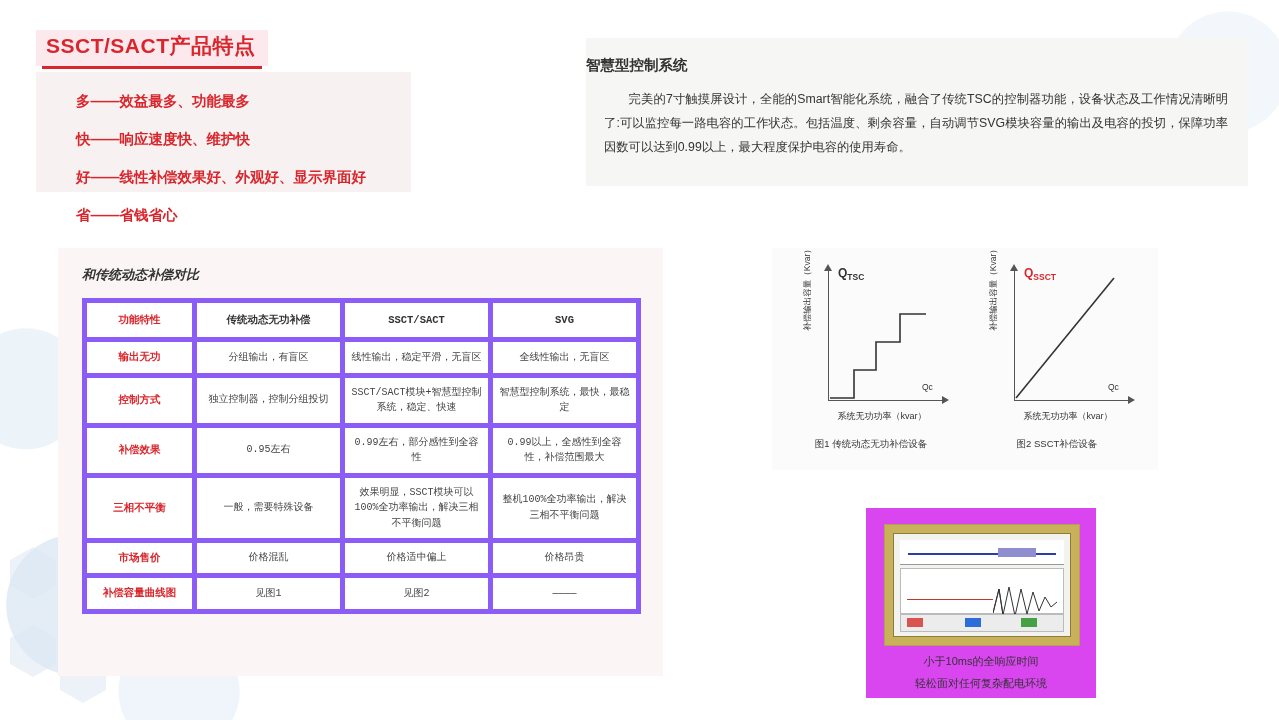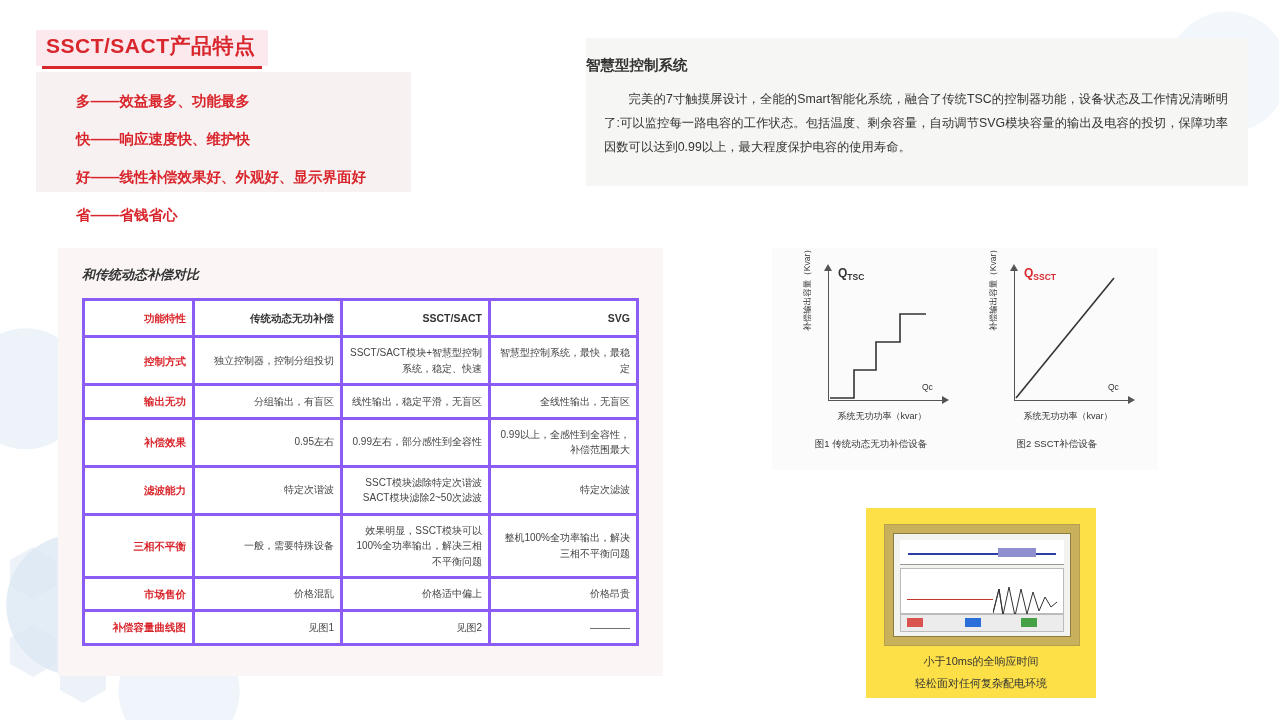--- a/index.html
+++ b/index.html
@@ -78,23 +78,23 @@
   }
   #table-caption{
     position:absolute;left:24px;top:18px;font-size:13px;font-weight:bold;color:#333;font-style:italic;
   }
   #cmp-table{
     position:absolute;left:24px;top:50px;width:554px;
     border-collapse:collapse;background:#fff;
     table-layout:fixed;
   }
   #cmp-table td{
-    border:3px solid #8b5cf6;
-    font-size:10px;color:#444;text-align:right;vertical-align:middle;
-    padding:7px 6px;line-height:1.55;
+    border:5px solid #8b5cf6;
+    font-size:10px;color:#444;text-align:center;vertical-align:middle;
+    padding:7px 6px;line-height:1.55;font-family:Liberation Mono, monospace;
   }
   #cmp-table tr.head td{
     font-weight:bold;color:#333;font-size:10.5px;padding:9px 6px;
   }
   #cmp-table tr.head td:first-child{color:#d9262c;}
   #cmp-table td.rowhead{
     color:#d9262c;font-weight:bold;font-size:10.5px;
   }
   #cmp-table col.c0{width:110px;}
   #cmp-table col.c1{width:148px;}
@@ -120,21 +120,21 @@
   .xlab{position:absolute;left:20px;top:148px;width:160px;text-align:center;font-size:9px;color:#333;}
   .qmark{position:absolute;font-size:12px;font-weight:bold;}
   .qmark .sub{font-size:8.5px;vertical-align:sub;}
   .qx{position:absolute;right:16px;top:120px;font-size:8.5px;color:#333;}
   .figcap{position:absolute;top:176px;left:0;width:178px;text-align:center;font-size:9.5px;color:#333;}
   .stepline{position:absolute;left:46px;top:8px;width:116px;height:130px;}
   .diagline{position:absolute;left:46px;top:8px;width:116px;height:130px;}
 
   
   #scope-panel{
-    position:absolute;left:866px;top:508px;width:230px;height:190px;background:#fde047;
+    position:absolute;left:866px;top:508px;width:230px;height:190px;background:#d946ef;
   }
   #scope-img{
     position:absolute;left:18px;top:16px;width:194px;height:120px;
     background:#c9b05a;border:1px solid #b5a04f;
   }
   .scope-inner{position:absolute;left:8px;top:8px;right:8px;bottom:8px;background:#f2f2ee;border:1px solid #8d7c3c;}
   .scope-strip{position:absolute;left:6px;top:6px;right:6px;height:24px;background:#fff;border-bottom:1px solid #999;}
   .scope-trace{position:absolute;left:8px;top:13px;right:8px;height:2px;background:#2b3ea8;}
   .scope-blk{position:absolute;top:8px;left:98px;width:38px;height:9px;background:#8f8fd0;}
   .scope-main{position:absolute;left:6px;top:34px;right:6px;bottom:22px;background:#fff;border:1px solid #bbb;}
@@ -188,42 +188,36 @@
           <col class="c3">
         </colgroup>
       <tbody id="cmp-body">
           <tr class="head">
             <td>功能特性</td>
             <td>传统动态无功补偿</td>
             <td>SSCT/SACT</td>
             <td>SVG</td>
           </tr>
           <tr>
+            <td class="rowhead">输出无功</td>
+            <td>分组输出，有盲区</td>
+            <td>线性输出，稳定平滑，无盲区</td>
+            <td>全线性输出，无盲区</td>
+          </tr>
+          <tr>
             <td class="rowhead">控制方式</td>
             <td>独立控制器，控制分组投切</td>
             <td>SSCT/SACT模块+智慧型控制系统，稳定、快速</td>
             <td>智慧型控制系统，最快，最稳定</td>
           </tr>
           <tr>
-            <td class="rowhead">输出无功</td>
-            <td>分组输出，有盲区</td>
-            <td>线性输出，稳定平滑，无盲区</td>
-            <td>全线性输出，无盲区</td>
-          </tr>
-          <tr>
             <td class="rowhead">补偿效果</td>
             <td>0.95左右</td>
             <td>0.99左右，部分感性到全容性</td>
             <td>0.99以上，全感性到全容性，补偿范围最大</td>
-          </tr>
-          <tr>
-            <td class="rowhead">滤波能力</td>
-            <td>特定次谐波</td>
-            <td>SSCT模块滤除特定次谐波<br>SACT模块滤除2~50次滤波</td>
-            <td>特定次滤波</td>
           </tr>
           <tr>
             <td class="rowhead">三相不平衡</td>
             <td>一般，需要特殊设备</td>
             <td>效果明显，SSCT模块可以100%全功率输出，解决三相不平衡问题</td>
             <td>整机100%全功率输出，解决三相不平衡问题</td>
           </tr>
           <tr>
             <td class="rowhead">市场售价</td>
             <td>价格混乱</td>

